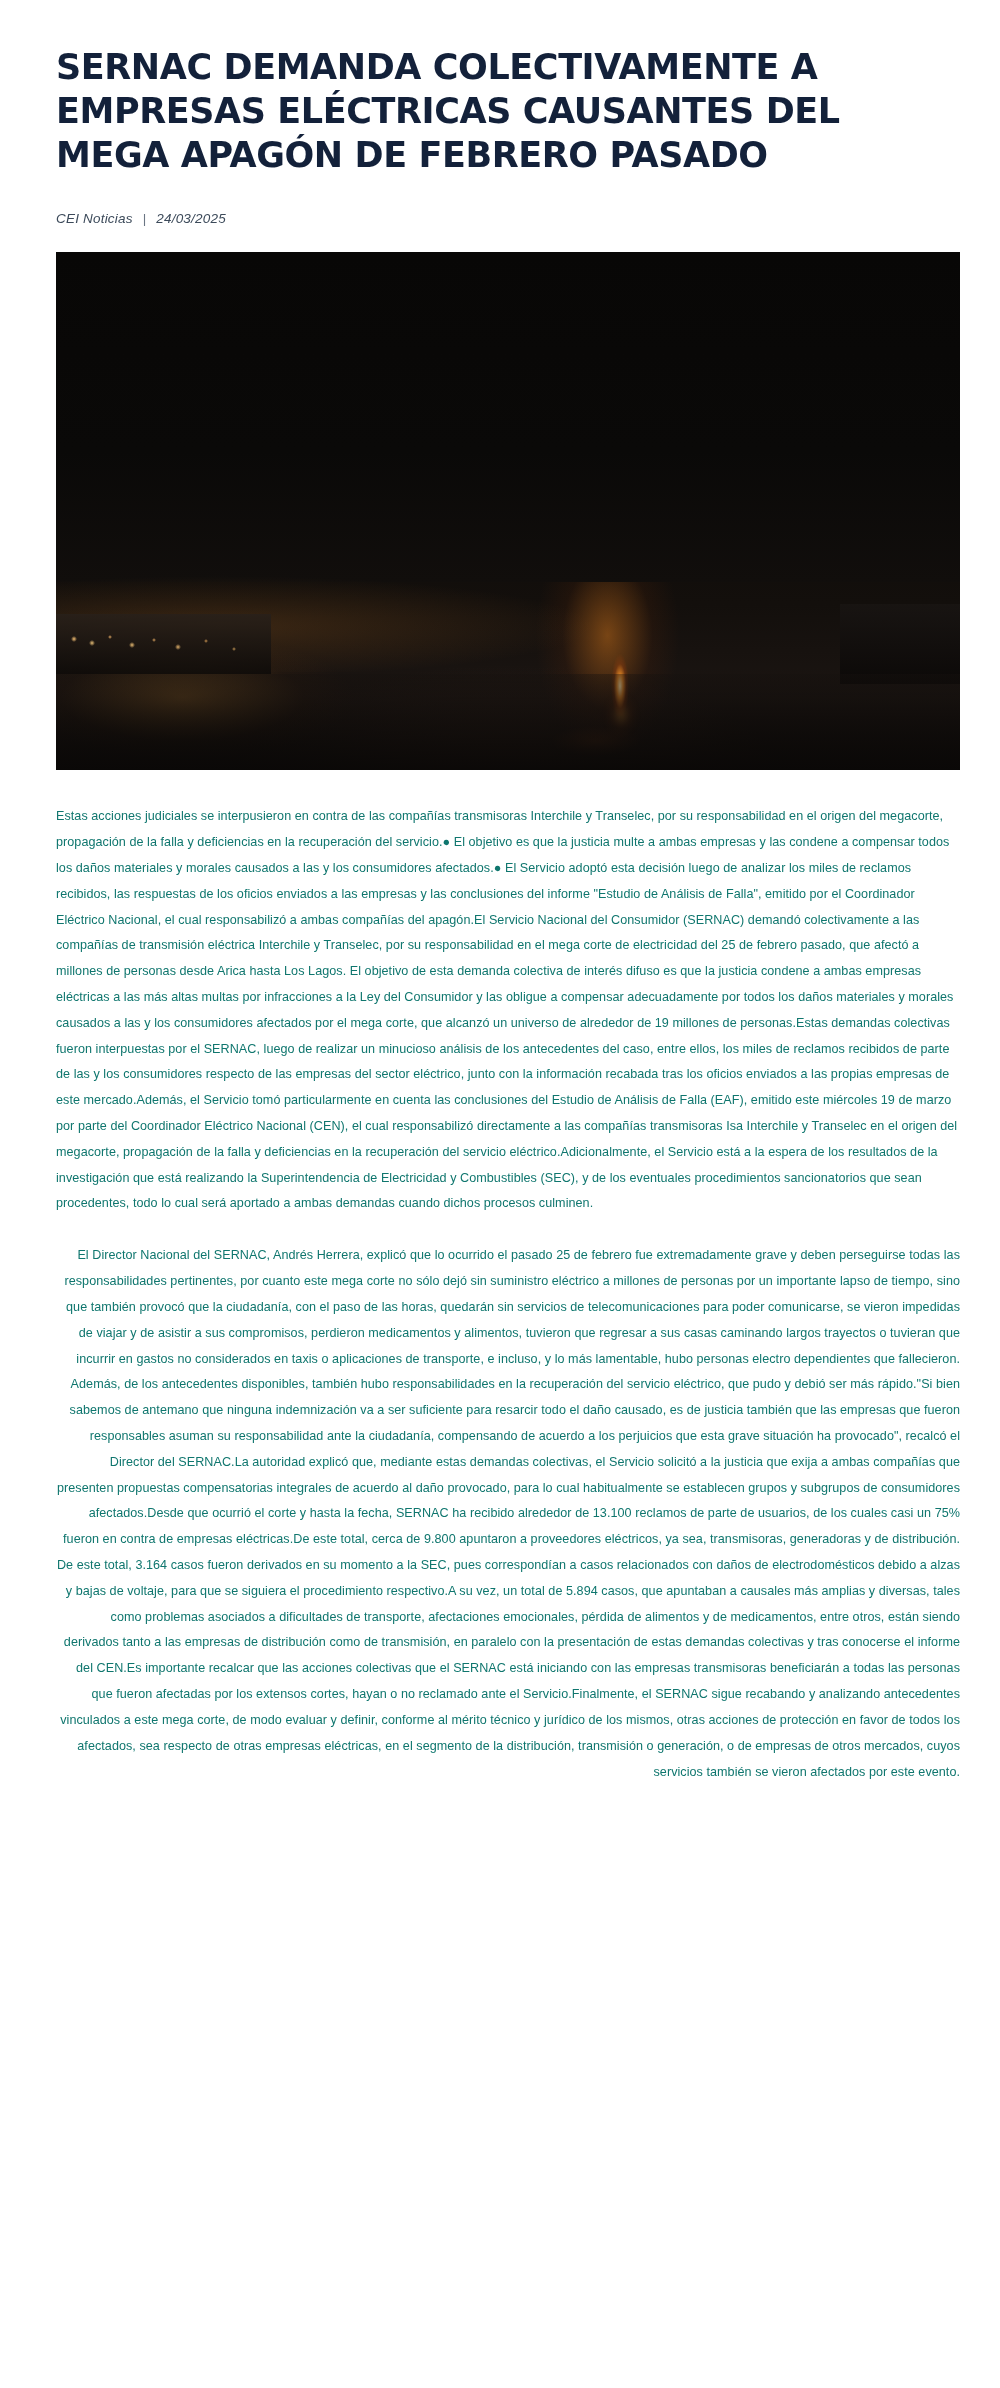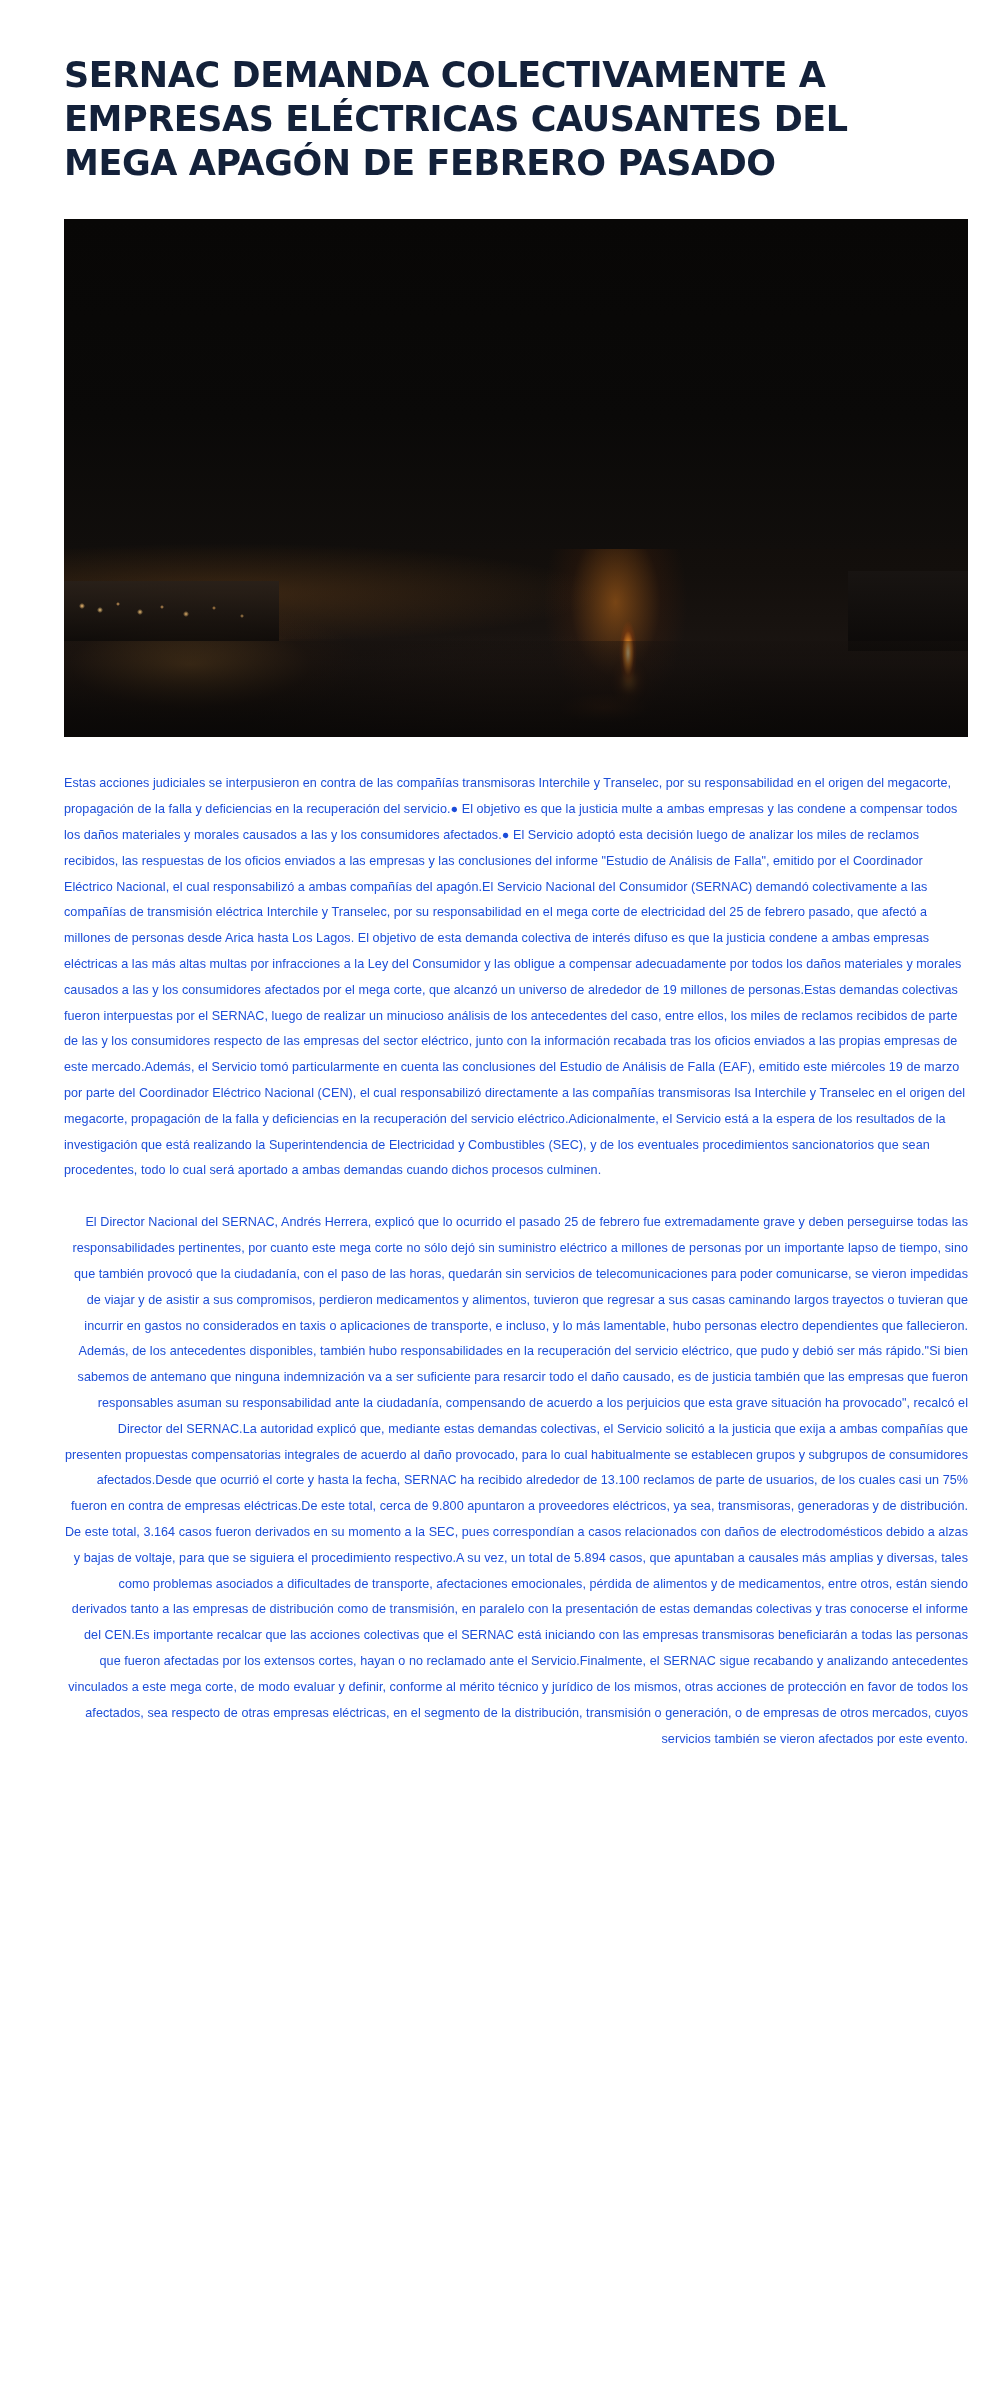--- a/index.html
+++ b/index.html
@@ -10,21 +10,21 @@
     width: 1000px;
   }
   body {
     font-family: "Liberation Sans", sans-serif;
     color: #2b2b2b;
   }
   .page {
     width: 1000px;
     min-height: 2388px;
     background: #ffffff;
-    padding: 16px;
+    padding: 8px;
     position: relative;
   }
   .article {
     width: 1000px;
     padding: 38px 48px 40px 48px;
   }
   .headline {
     font-family: "DejaVu Sans", sans-serif;
     font-weight: 700;
     font-size: 35px;
@@ -123,35 +123,40 @@
     height: 96px;
     background: linear-gradient(to bottom, rgba(22,17,14,0.4) 0%, rgba(10,8,7,0.95) 100%);
   }
 
   .body-text {
     max-width: 904px;
   }
   .body-text p {
     font-size: 12.6px;
     line-height: 2.05;
-    color: #1d4ed8;
+    color: #0f766e;
     margin: 0 0 26px 0;
     text-align: left;
     letter-spacing: 0.05px;
   }
   .body-text p:last-child { margin-bottom: 0; text-align: right; }
 </style>
 </head>
 <body>
 
 <div class="page">
   <article class="article">
 
     <h1 class="headline">SERNAC demanda colectivamente a empresas eléctricas causantes del mega apagón de febrero pasado</h1>
 
+    <div class="meta">
+      <span>CEI Noticias</span>
+      <span class="sep">|</span>
+      <span>24/03/2025</span>
+    </div>
 
     <figure class="hero">
       <div class="sky"></div>
       <div class="horizon-glow"></div>
       <div class="building-l"></div>
       <div class="building-r"></div>
       <div class="lights"></div>
       <div class="flame2"></div>
       <div class="flame"></div>
       <div class="street"></div>

